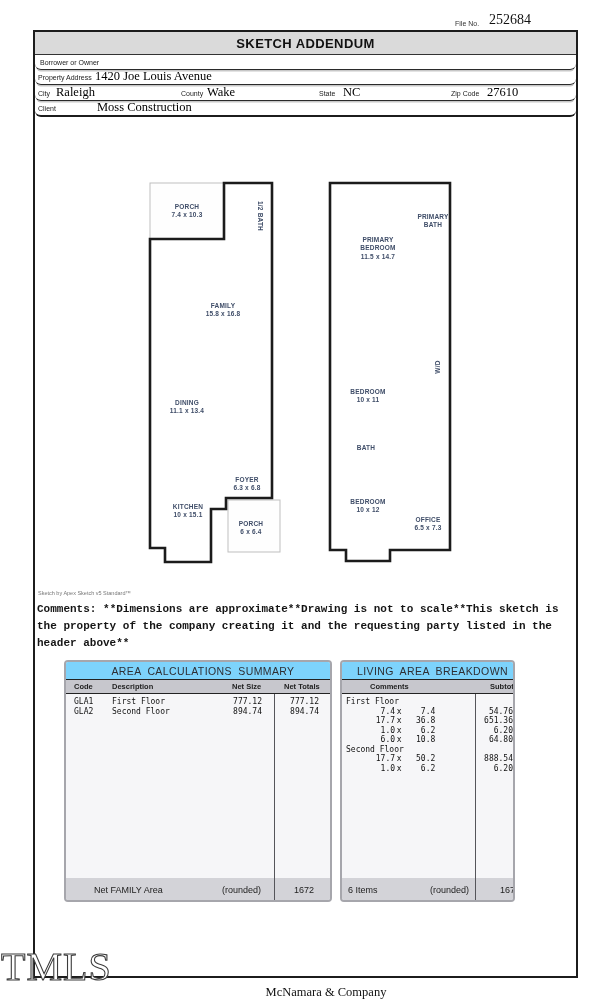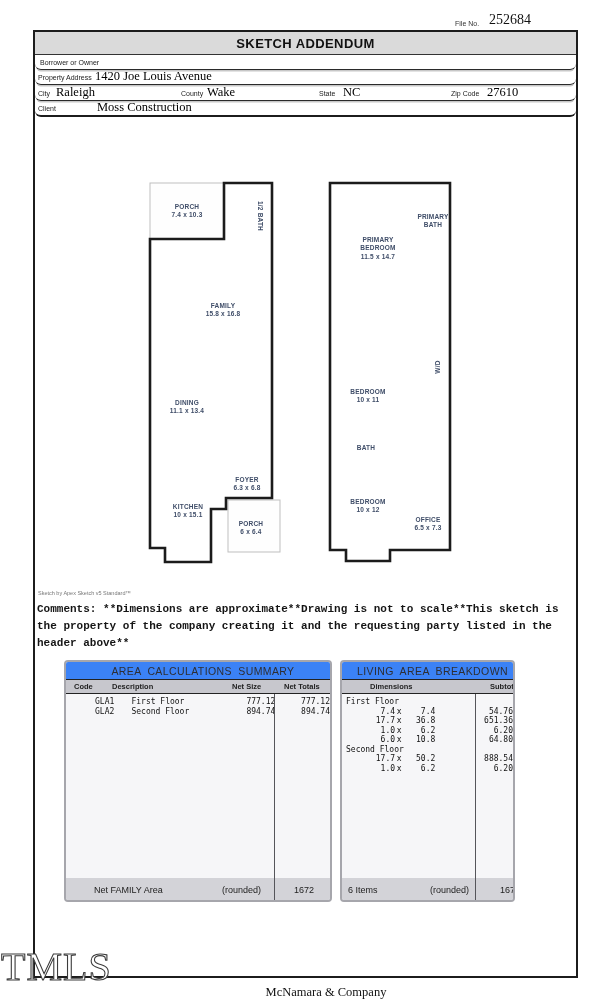--- a/index.html
+++ b/index.html
@@ -38,32 +38,32 @@
             font-family:"Liberation Mono",monospace;font-size:11px;font-weight:bold;
             line-height:1.55;color:#151515;}
 
   
   .calc-table{position:absolute;top:660px;height:242px;border:2px solid #a6a6ac;border-radius:4px;
               background:#ececef;overflow:hidden;box-sizing:border-box;}
   .t-left{left:64px;width:268px;}
   .t-right{left:340px;width:175px;}
   .t-title{height:17px;display:flex;align-items:center;justify-content:center;
            font-size:10.5px;color:#2e2e33;letter-spacing:.4px;word-spacing:3px;
-           border-bottom:1.5px solid #222;background:#3b82f6;padding-left:10px;}
+           border-bottom:1.5px solid #222;background:#7dd3fc;padding-left:10px;}
   .t-head{height:13px;background:#c7c7cd;border-bottom:1.5px solid #222;position:relative;
           font-size:7.5px;font-weight:bold;color:#222;}
   .t-head span{position:absolute;bottom:2px;}
   .t-body{position:absolute;top:32px;bottom:22px;left:0;right:0;background:#f6f6f8;
           font-family:"DejaVu Sans Mono",monospace;font-size:8px;color:#111;padding-top:3px;}
   .t-foot{position:absolute;bottom:0;left:0;right:0;height:22px;background:#d3d3d8;
           font-size:9px;color:#222;}
   .t-foot span{position:absolute;bottom:5px;}
   .v-div{position:absolute;top:32px;bottom:0;width:1px;background:#55555a;}
 
-  .as-row{display:flex;line-height:9.5px;padding-left:21px;}
+  .as-row{display:flex;line-height:9.5px;}
   .as-code{margin-left:8px;width:38px;}
   .as-desc{width:116px;}
   .as-size{width:34px;text-align:right;}
   .as-total{width:57px;text-align:right;}
 
   .lb-section{margin-left:4px;line-height:9.5px;}
   .lb-row{display:flex;line-height:9.5px;}
   .lb-a{width:58px;text-align:right;}
   .lb-x{width:9px;text-align:center;}
   .lb-b{width:35px;text-align:right;}
@@ -210,21 +210,21 @@
       <span style="left:28px">Net FAMILY Area</span>
       <span style="left:156px">(rounded)</span>
       <span style="left:228px">1672</span>
     </div>
     <div class="v-div" style="left:208px"></div>
   </div>
 
   <div class="calc-table t-right">
     <div class="t-title">LIVING AREA BREAKDOWN</div>
     <div class="t-head">
-      <span style="left:28px">Dimensions</span>
+      <span style="left:28px">Comments</span>
       <span style="left:148px">Subtotals</span>
     </div>
     <div class="t-body">
         <div class="lb-section">First Floor</div>
         <div class="lb-row">
           <span class="lb-a">7.4</span>
           <span class="lb-x">x</span>
           <span class="lb-b">7.4</span>
           <span class="lb-sub">54.76</span>
         </div>

